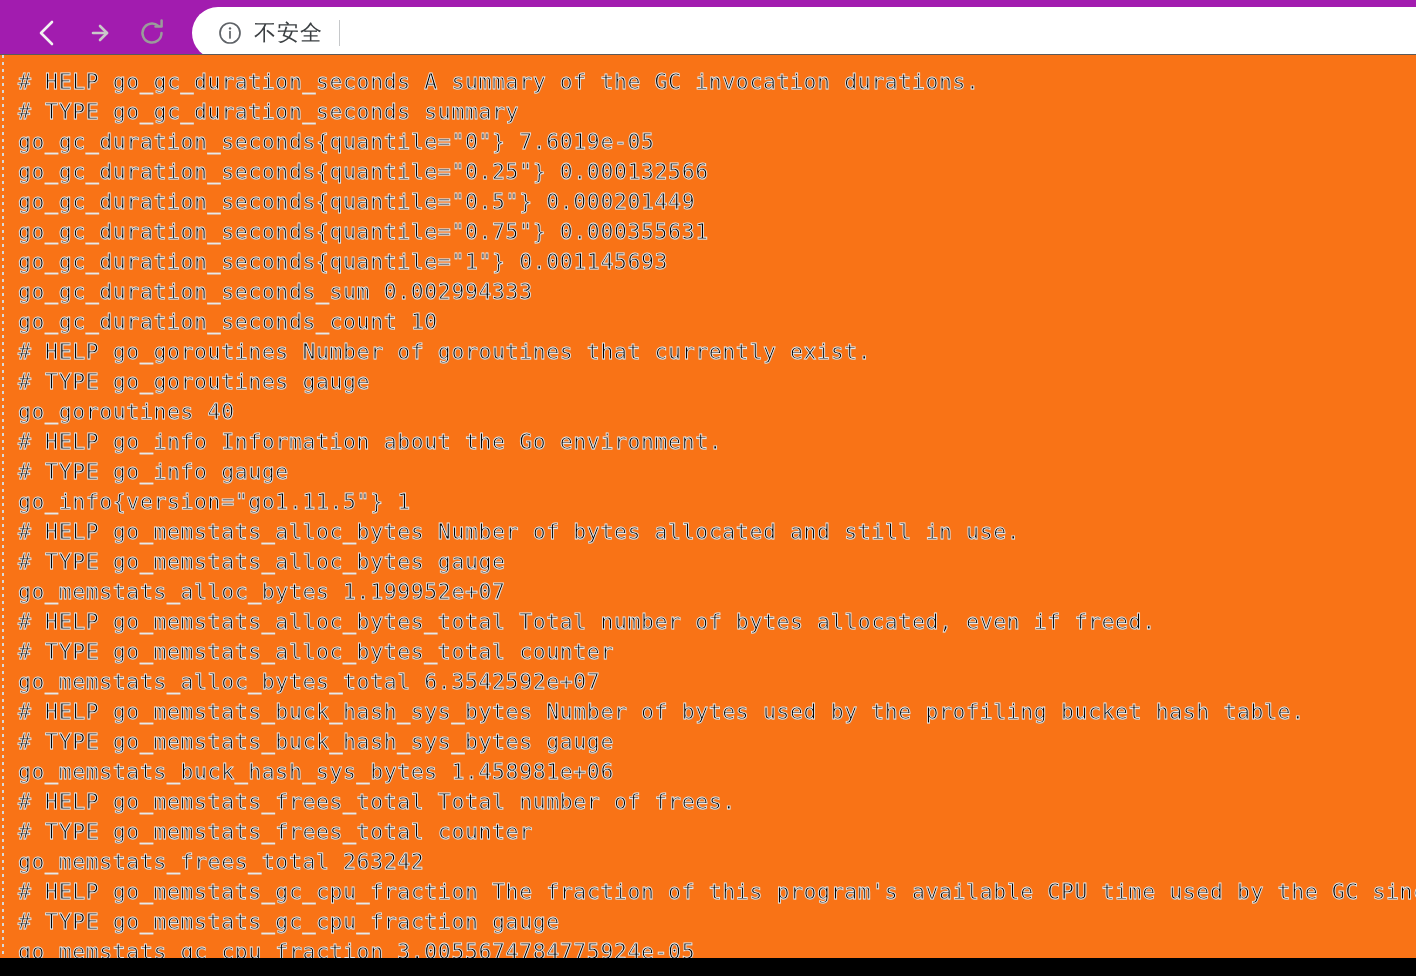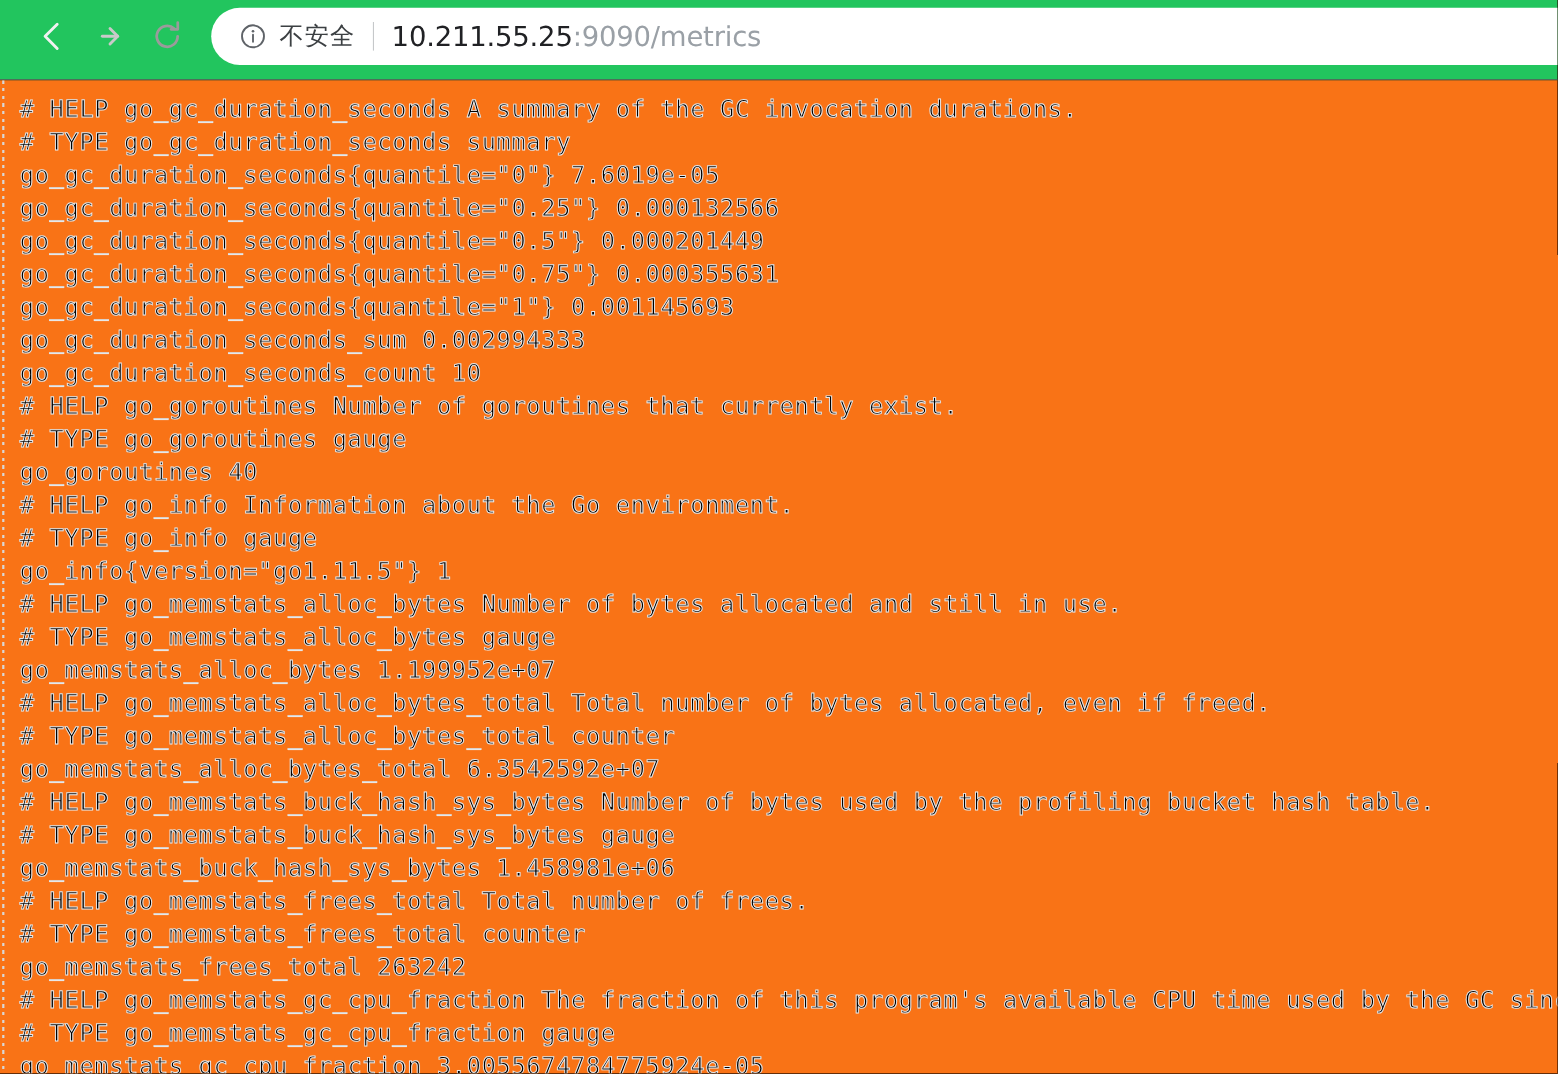--- a/index.html
+++ b/index.html
@@ -10,23 +10,24 @@
   body {
     width: 1416px;
     height: 976px;
     overflow: hidden;
     font-family: "DejaVu Sans Mono", "Liberation Mono", monospace;
   }
 
   
   .browser-chrome {
     position: relative;
-    height: 73px;
-    background: #22c55e;
+    height: 55px;
+    background: #a21caf;
     box-sizing: border-box;
+    text-align: right;
   }
   .chrome-sep {
     position: absolute;
     left: 0;
     right: 0;
     bottom: 0;
     height: 1px;
     background: #5a5a5a;
   }
   .toolbar {
@@ -169,21 +170,20 @@
     <div class="omnibox">
       <span class="info-icon">
         <svg width="24" height="24" viewBox="0 0 24 24" aria-hidden="true">
           <circle cx="12" cy="12" r="10" fill="none" stroke="#5f6368" stroke-width="1.7"></circle>
           <circle cx="12" cy="7.4" r="1.2" fill="#5f6368"></circle>
           <path d="M12 10.6 L12 17" stroke="#5f6368" stroke-width="1.7" stroke-linecap="round"></path>
         </svg>
       </span>
       <span class="security-text">不安全</span>
       <span class="omni-divider"></span>
-      <span class="url"><span class="url-host">10.211.55.25</span><span class="url-rest">:9090/metrics</span></span>
     </div>
   </div>
   <div class="chrome-sep"></div>
 </div>
 
 <div class="page-content">
   <div class="left-edge-rule"></div>
   <pre class="metrics-pre"># HELP go_gc_duration_seconds A summary of the GC invocation durations.
 # TYPE go_gc_duration_seconds summary
 go_gc_duration_seconds{quantile="0"} 7.6019e-05

